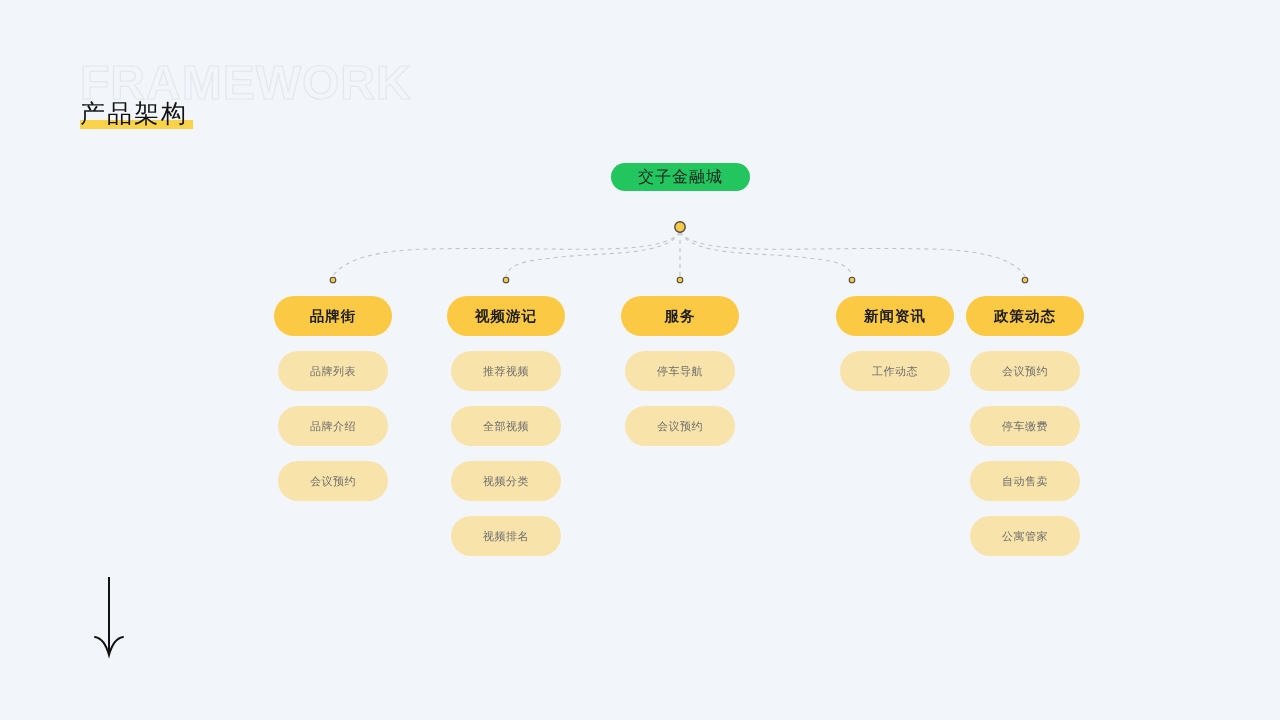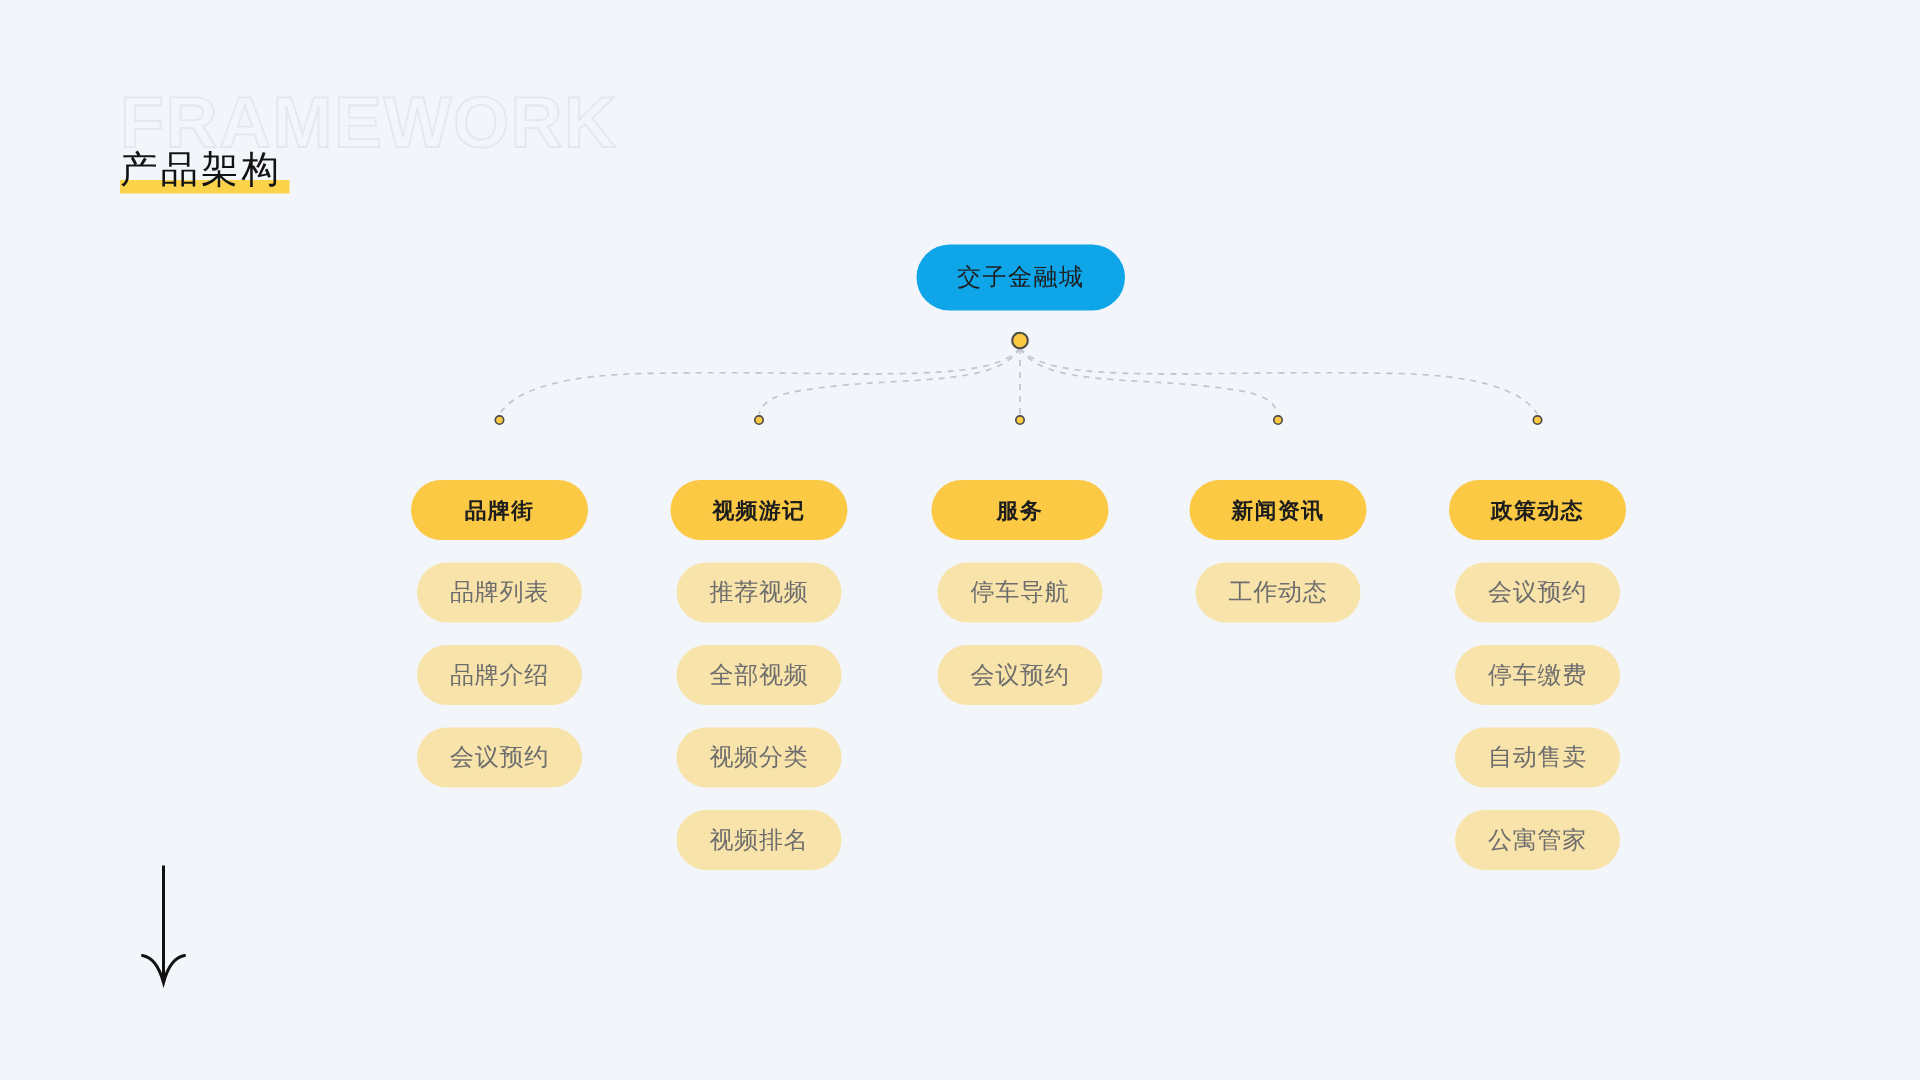--- a/index.html
+++ b/index.html
@@ -76,40 +76,39 @@
     height: 720px;
     pointer-events: none;
   }
 
   
   .root-node {
     position: absolute;
     left: 611px;
     top: 163px;
     width: 139px;
-    height: 44px;
+    height: 28px;
     border-radius: 22px;
-    background: #0ea5e9;
+    background: #22c55e;
     display: flex;
     align-items: center;
     justify-content: center;
     font-size: 16px;
     color: #1d1d1d;
     letter-spacing: 1px;
     box-sizing: border-box;
   }
 
   .column {
     position: absolute;
     top: 296px;
     width: 118px;
     display: flex;
     flex-direction: column;
     align-items: center;
-    margin-top: 24px;
   }
   .col-head {
     width: 118px;
     height: 40px;
     border-radius: 20px;
     background: #fbc943;
     display: flex;
     align-items: center;
     justify-content: center;
     font-size: 14.5px;
@@ -120,21 +119,21 @@
   }
   .col-item {
     width: 110px;
     height: 40px;
     margin-top: 15px;
     border-radius: 20px;
     background: #f8e3ab;
     display: flex;
     align-items: center;
     justify-content: center;
-    font-size: 16px;
+    font-size: 11px;
     color: #6d6d6d;
     letter-spacing: 0.5px;
     box-sizing: border-box;
   }
 
   
   .bottom-arrow {
     position: absolute;
     left: 92px;
     top: 575px;
@@ -186,21 +185,21 @@
         <div class="col-item">推荐视频</div>
         <div class="col-item">全部视频</div>
         <div class="col-item">视频分类</div>
         <div class="col-item">视频排名</div>
       </div>
       <div class="column" style="left: 621px;">
         <div class="col-head">服务</div>
         <div class="col-item">停车导航</div>
         <div class="col-item">会议预约</div>
       </div>
-      <div class="column" style="left: 793px; text-align: center;">
+      <div class="column" style="left: 836px; text-align: center;">
         <div class="col-head">新闻资讯</div>
         <div class="col-item">工作动态</div>
       </div>
       <div class="column" style="left: 966px;">
         <div class="col-head">政策动态</div>
         <div class="col-item">会议预约</div>
         <div class="col-item">停车缴费</div>
         <div class="col-item">自动售卖</div>
         <div class="col-item">公寓管家</div>
       </div>

